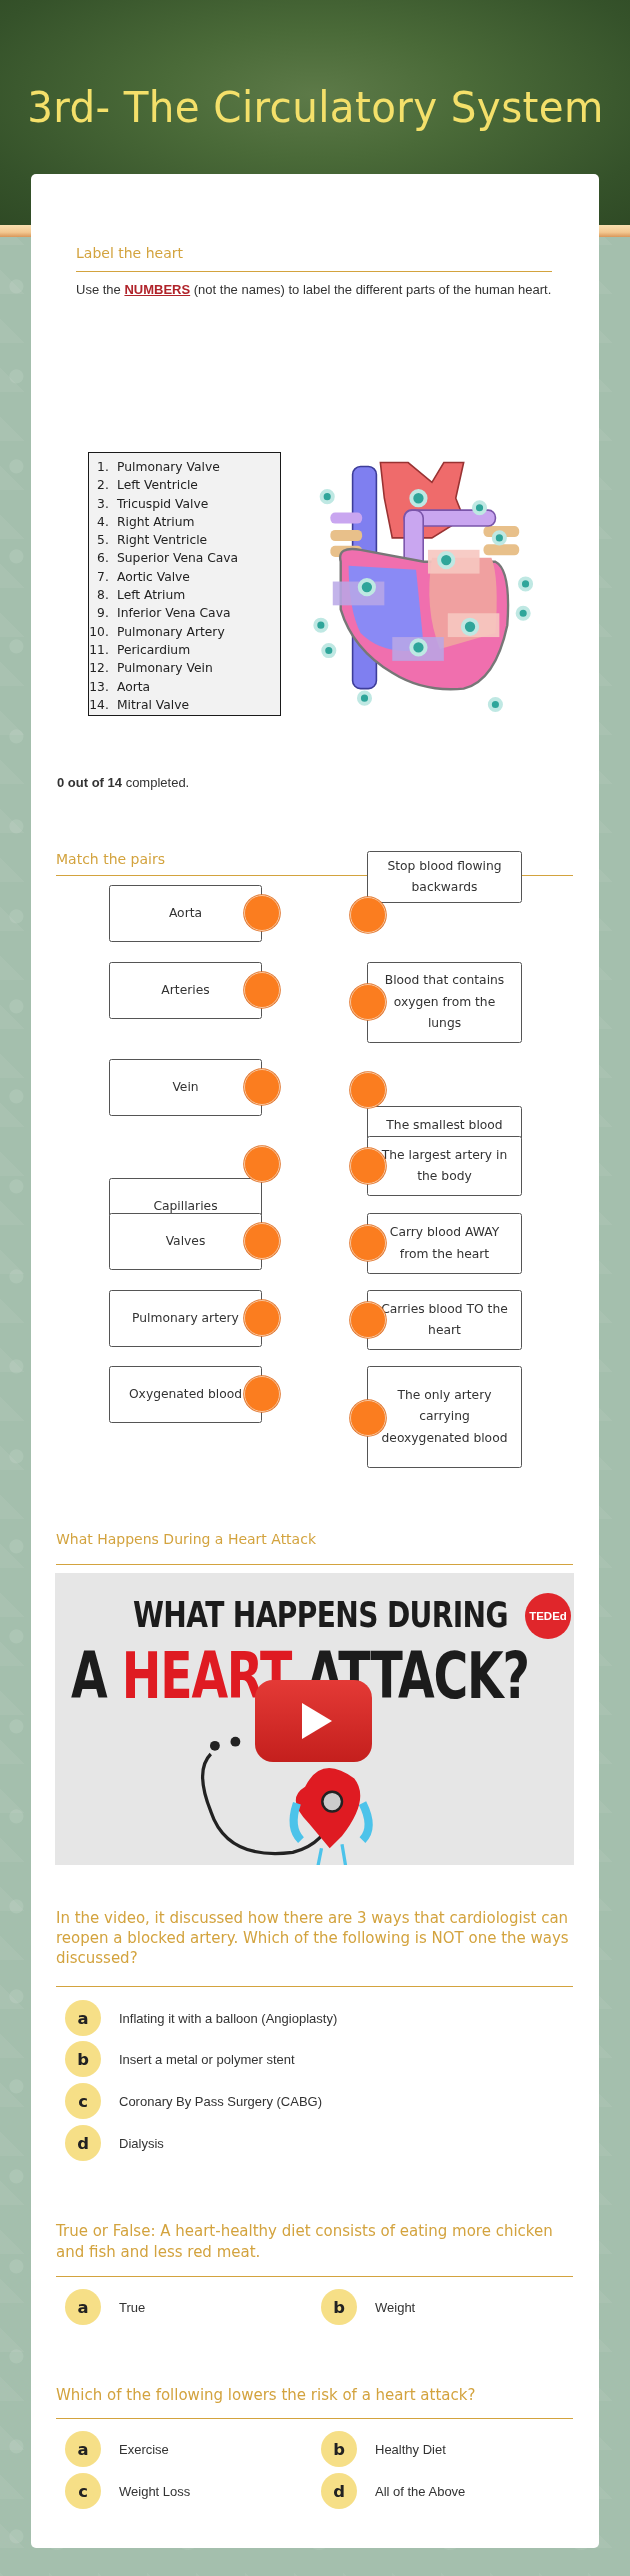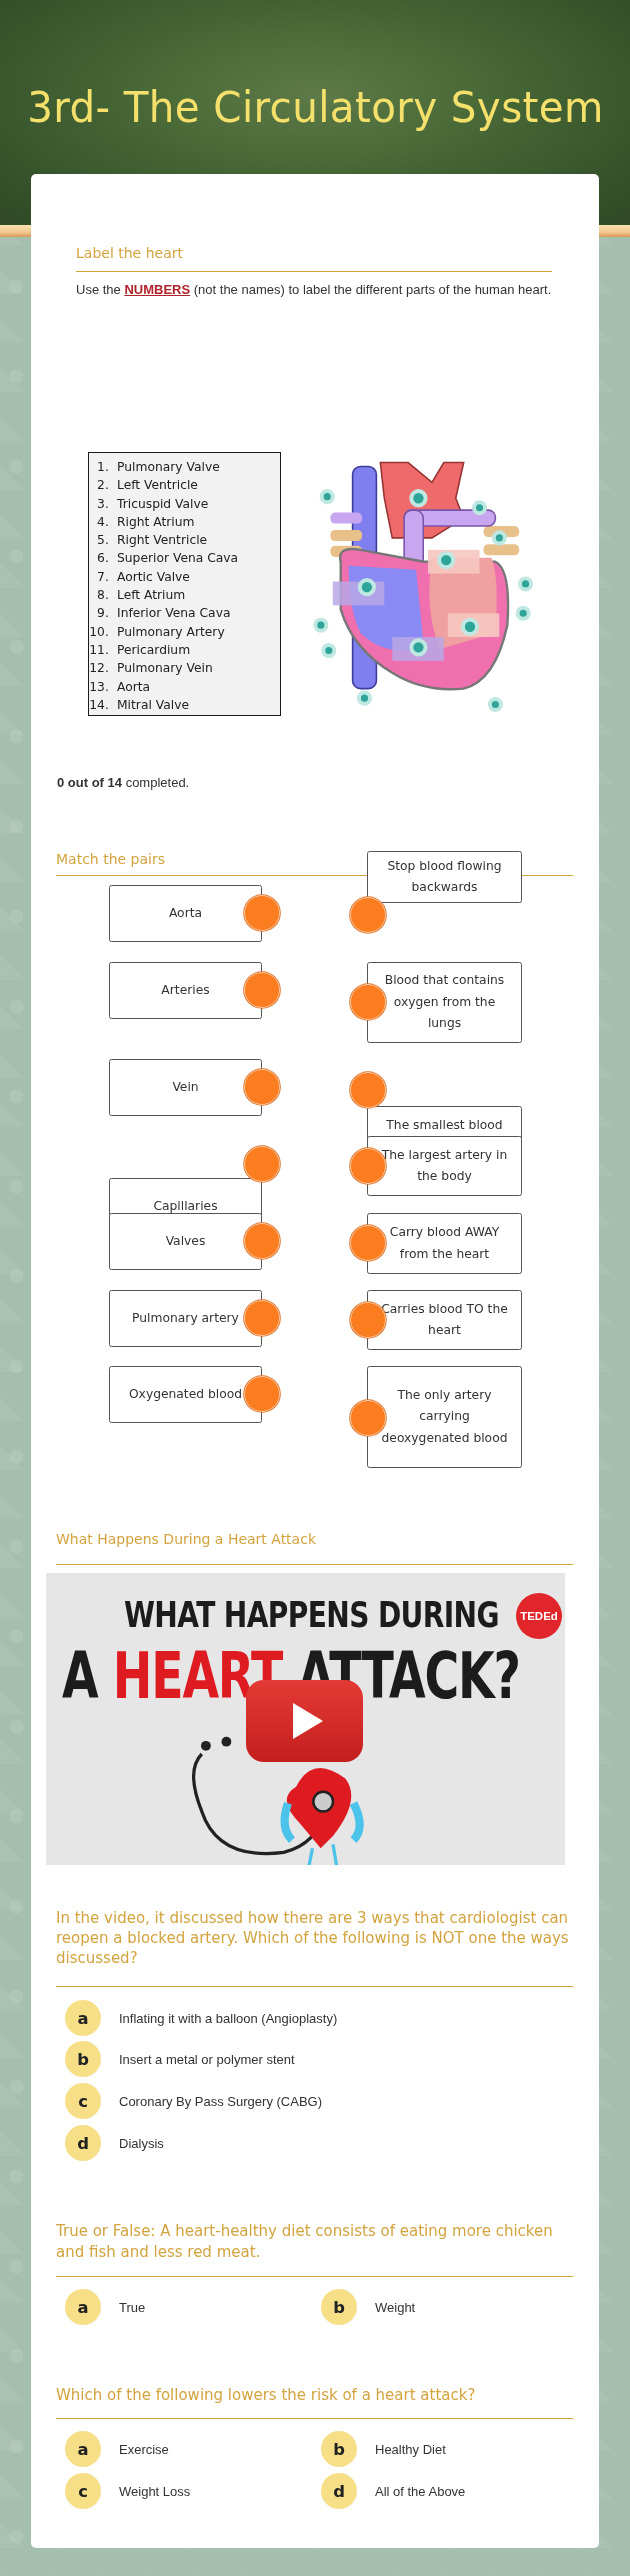--- a/index.html
+++ b/index.html
@@ -67,21 +67,21 @@
   }
   .match-left { left: 109px; width: 153px; height: 57px; white-space: nowrap; justify-content: center; padding: 0 5px; }
   .match-right { left: 367px; width: 155px; }
   .dot {
     position: absolute; width: 36px; height: 36px; border-radius: 50%;
     background: #fb7d1f; border: 1.6px solid #f8c7a0; box-shadow: 0 0 0 0.8px #e07228;
     cursor: pointer;
   }
 
   .video {
-    position: absolute; left: 46px; top: 1573px; width: 519px; height: 292px;
+    position: absolute; left: 55px; top: 1573px; width: 519px; height: 292px;
     background: #e6e6e6; overflow: hidden; cursor: pointer; padding-left: 15px;
   }
   .video-line1 {
     position: absolute; left: 78px; top: 20.5px; width: 378px;
     font-family: "DejaVu Sans", sans-serif; font-weight: bold; font-size: 36px;
     letter-spacing: -0.8px; color: #1c1c1c; transform: scaleX(0.78); transform-origin: left top; white-space: nowrap;
   }
   .video-line2 {
     position: absolute; left: 16.4px; top: 66px; white-space: nowrap;
     font-family: "DejaVu Sans", sans-serif; font-weight: bold; font-size: 64px;

